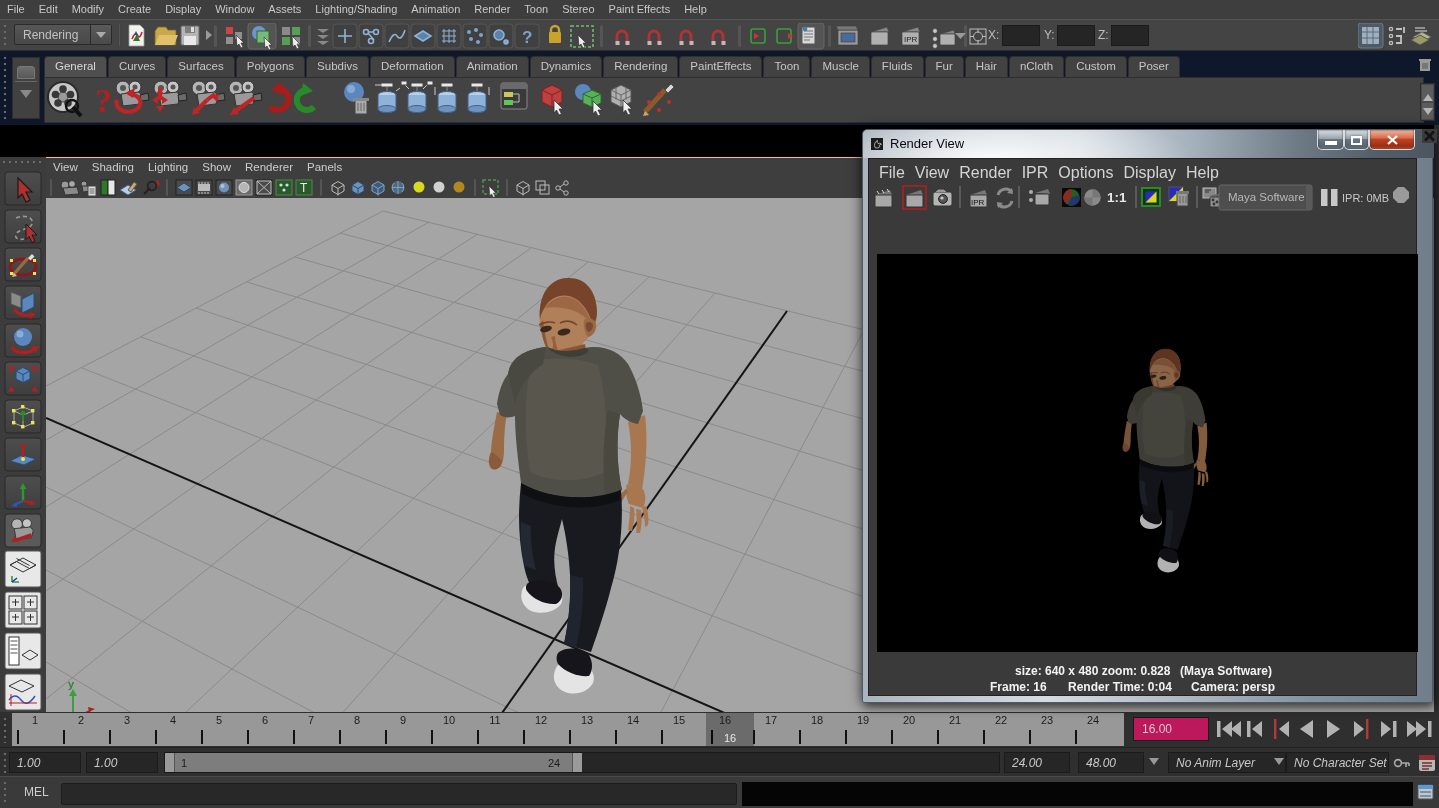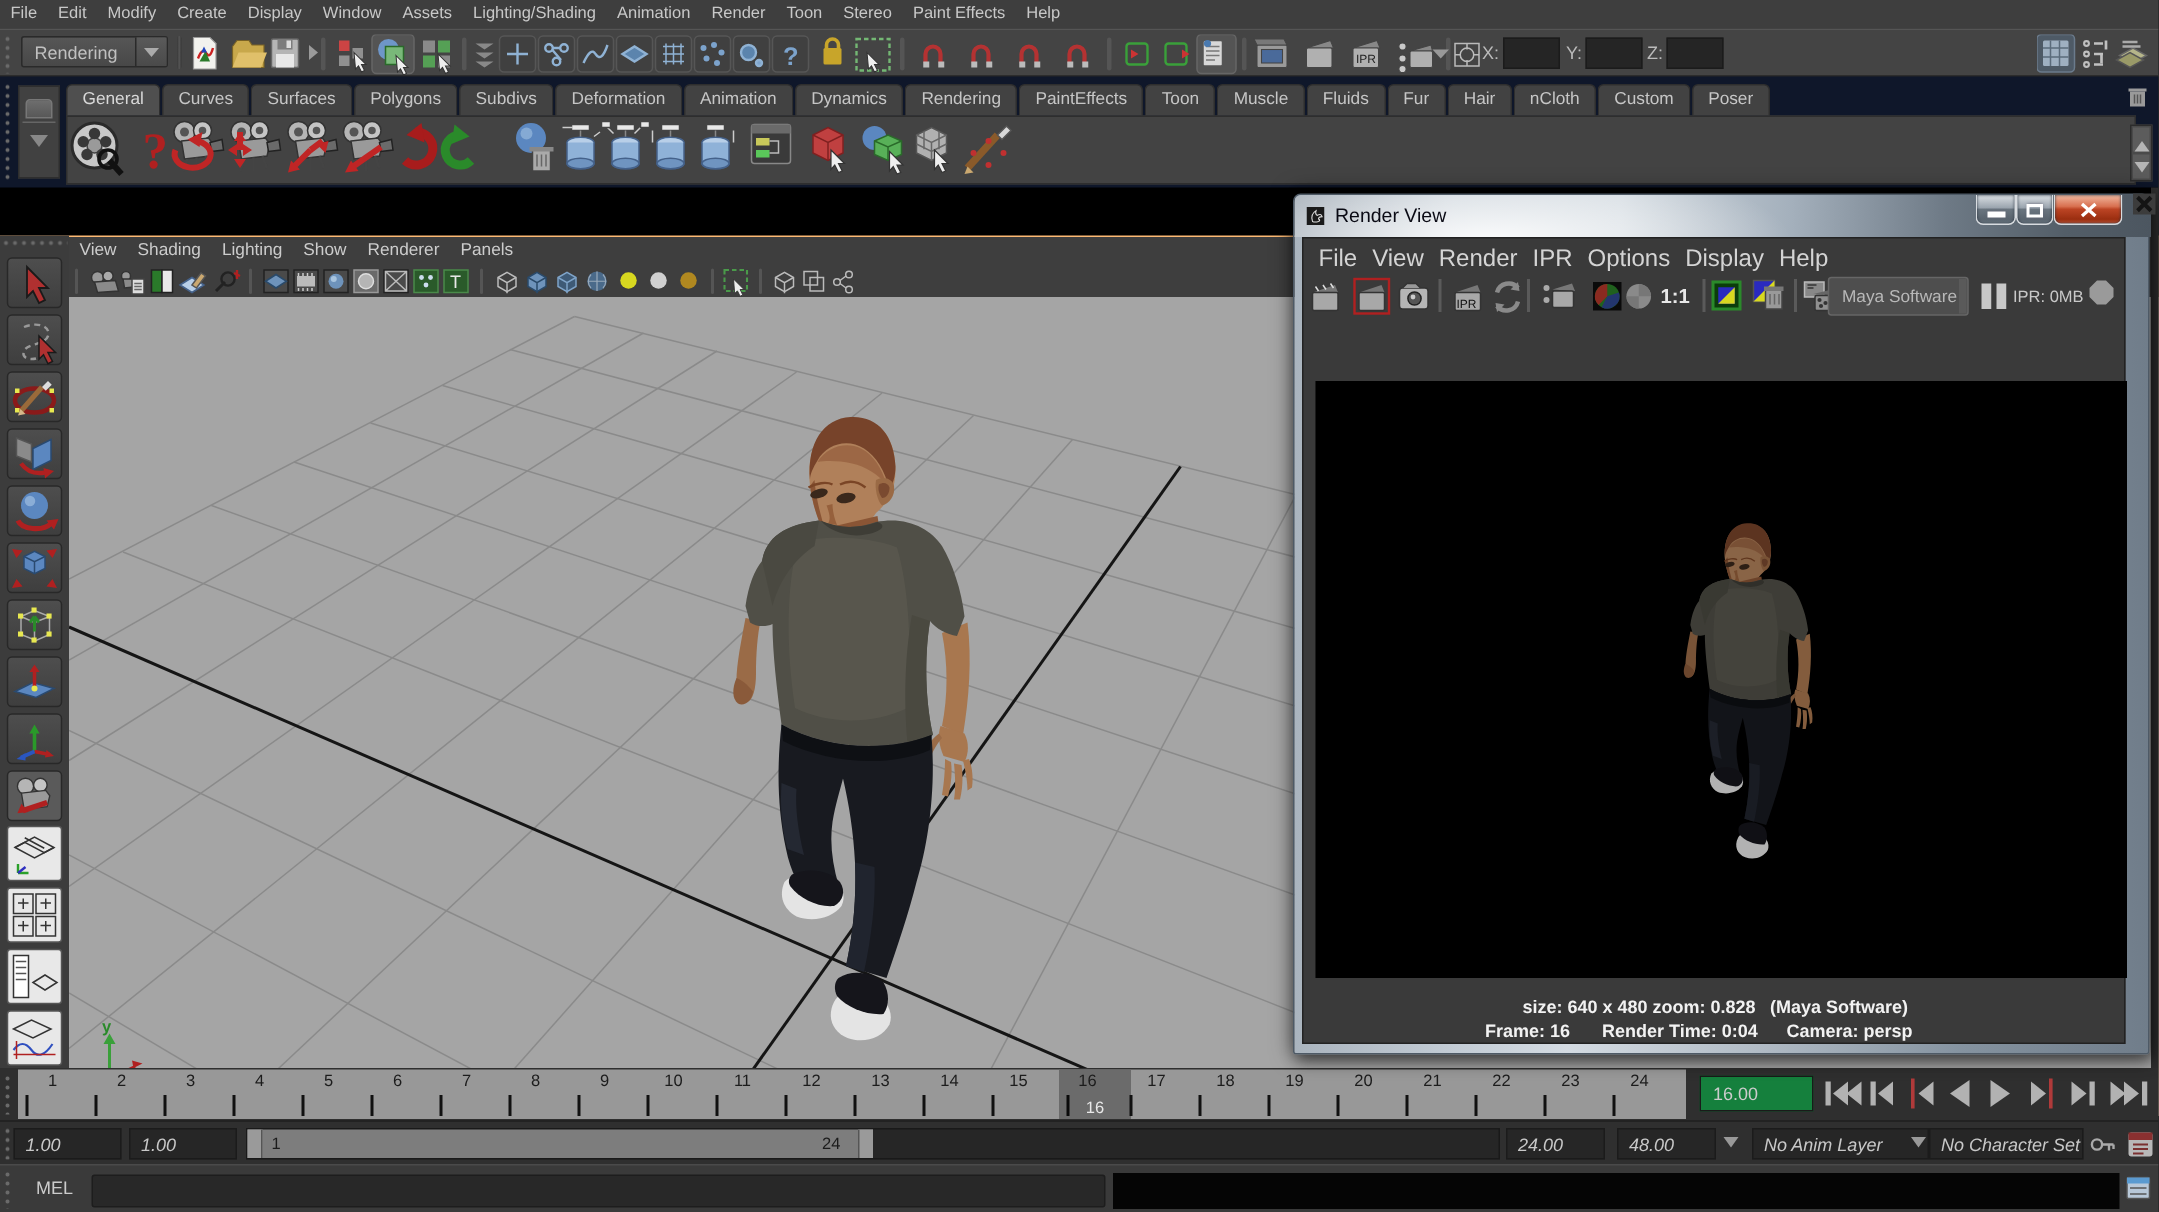--- a/index.html
+++ b/index.html
@@ -26,21 +26,21 @@
 #mainarea { left:0; top:125px; width:1439px; height:587px; background:#fdba74;margin-top:32px; }
 #toolbox { left:0; top:0; width:46px; height:587px; background:#3c3c3c; }
 
 #panelmenu { left:46px; top:1px; width:1393px; height:20px; background:#3e3e3e; color:#ccc; font-size:11.5px; }
 #panelmenu span { display:inline-block; padding:3px 7px 0 7px; }
 #paneltools { left:46px; top:21px; width:1393px; height:20px; background:#3e3e3e; }
 #viewport { left:46px; top:41px; width:1393px; height:546px; background:#a5a5a5; overflow:hidden; }
 
 #timeline { left:0; top:712px; width:1439px; height:35px; background:#2f2f2f; }
 #timeruler { left:12px; top:1px; width:1112px; height:33px; background:#989898; }
-#timefield { left:1133px; top:5px; width:76px; height:24px; background:#15803d; border:1px solid #1a1a1a; color:#ccc; font-size:12px; padding:4px 0 0 8px; }
+#timefield { left:1133px; top:5px; width:76px; height:24px; background:#be185d; border:1px solid #1a1a1a; color:#ccc; font-size:12px; padding:4px 0 0 8px; }
 
 #rangerow { left:0; top:747px; width:1439px; height:29px; background:#2f2f2f; border-top:1px solid #222; }
 .rfield { top:4px; height:21px; background:#262626; border:1px solid #1b1b1b; color:#c8c8c8; font-size:12px; padding:3px 0 0 7px;font-style:italic; }
 
 #cmdrow { left:0; top:776px; width:1439px; height:32px; background:#3a3a3a; border-top:1px solid #4a4a4a; }
 
 #renderwin { left:862px; top:129px; width:571px; height:574px;
   background:linear-gradient(90deg,#aab4be 0%,#c2cbd4 18%,#d4dbe2 32%,#b0bac4 55%,#8593a0 78%,#707d8a 100%);
   border:1px solid #4e5a66; border-radius:5px 5px 2px 2px; box-shadow:0 0 14px rgba(0,0,0,0.55), 2px 4px 10px rgba(0,0,0,0.45); }
 #rwtitle { left:0; top:0; width:571px; height:28px;

